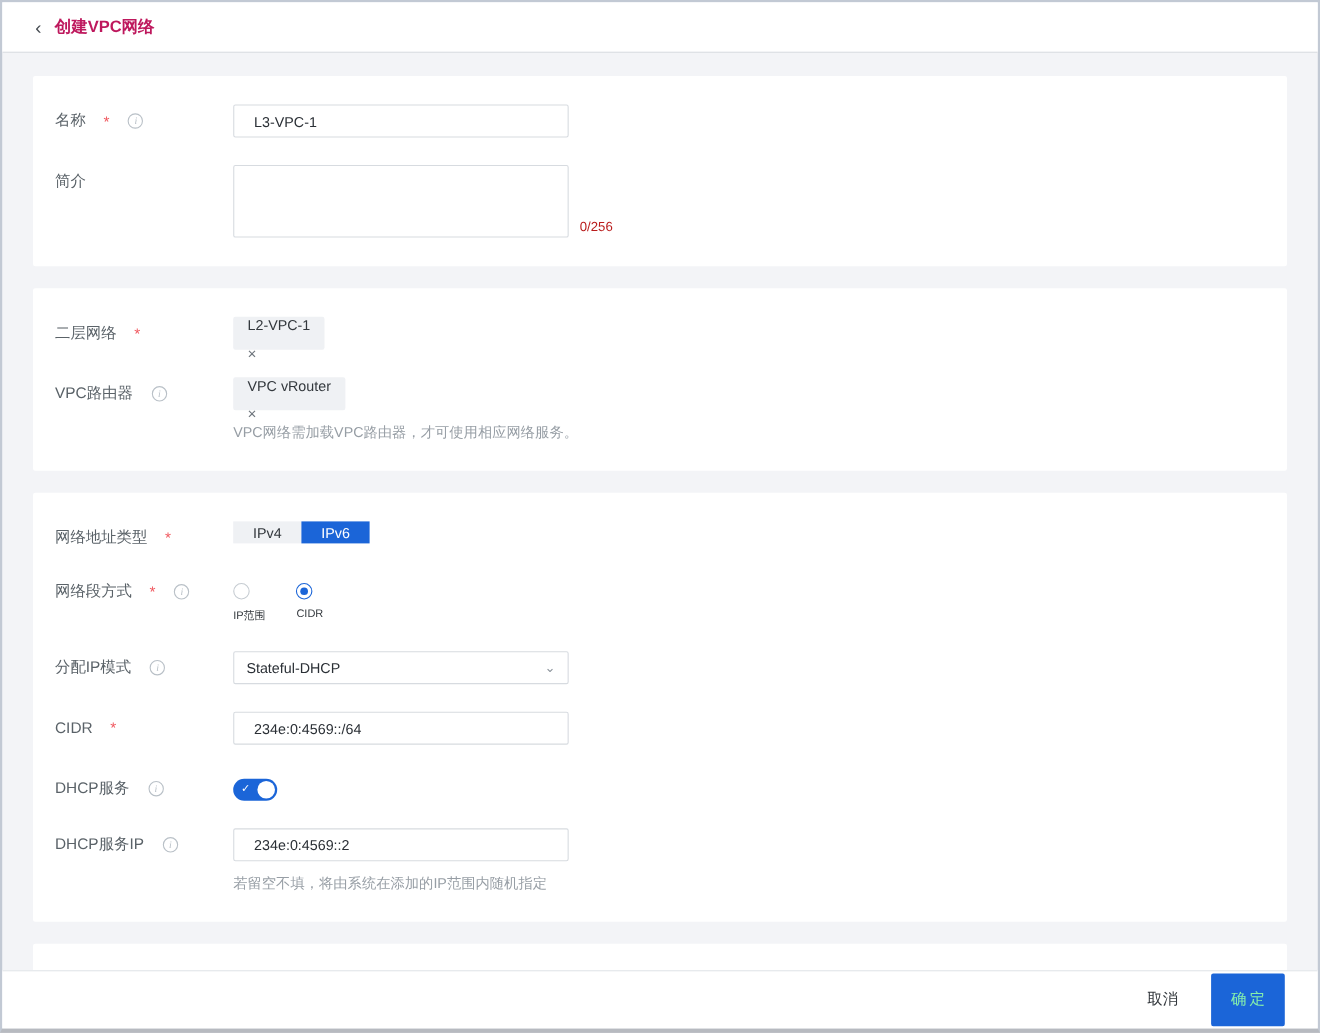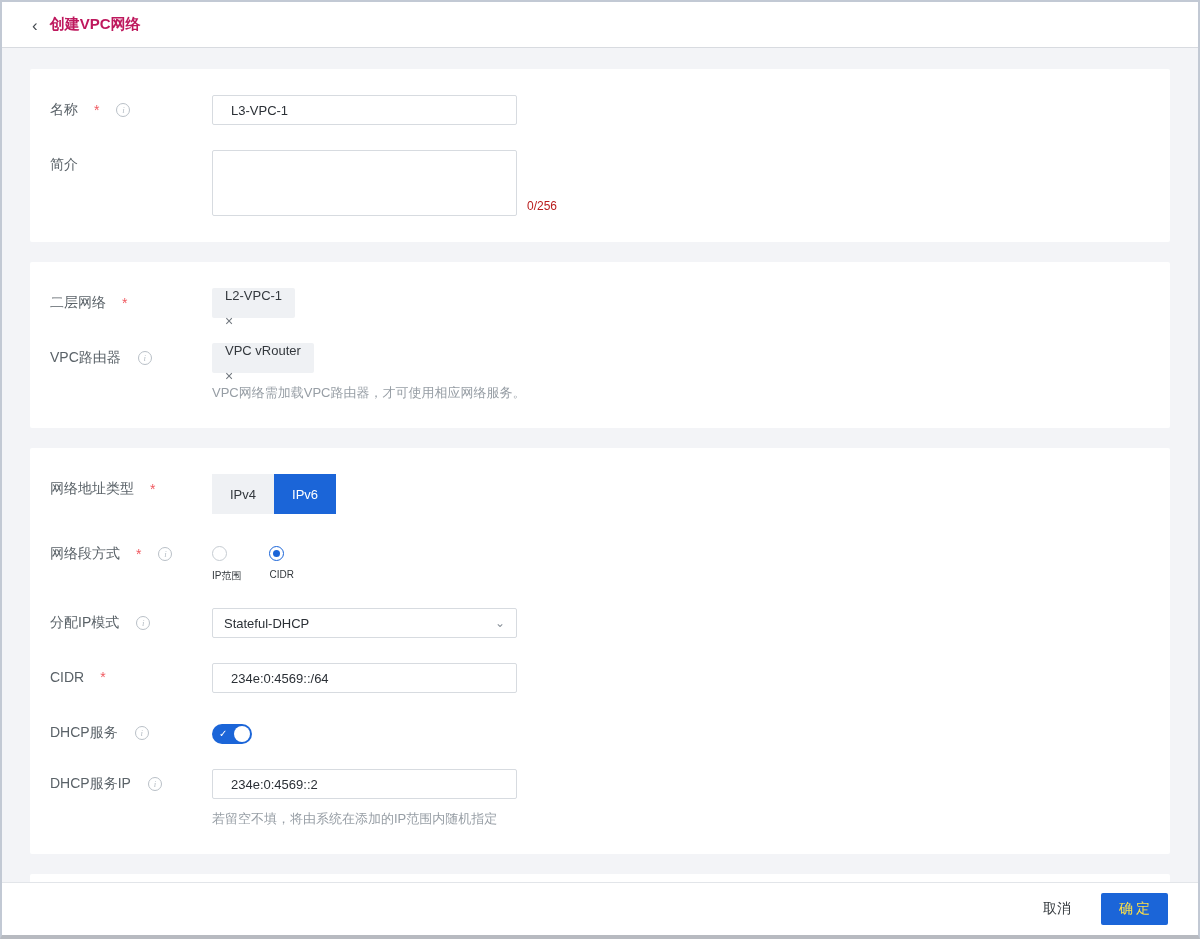--- a/index.html
+++ b/index.html
@@ -67,21 +67,21 @@
     background:#eff1f4; border-radius:2px;
     height:30px; padding:0 13px;
     font-size:13px; color:#33383d; width:max-content;flex-direction:column;
   }
   .tag-close { color:#70777e; font-size:14px; cursor:pointer; line-height:1; }
 
   .help { margin-top:11px; font-size:13px; color:#979ea5; }
 
   .segmented { display:flex; }
   .seg-btn {
-    min-width:58px; height:40px; padding:0 18px;
+    min-width:58px; height:20px; padding:0 18px;
     display:flex; align-items:center; justify-content:center;
     font-size:13px; cursor:pointer; user-select:none;
   }
   .seg-btn.inactive { background:#eff1f4; color:#33383d; }
   .seg-btn.active { background:#1b65d8; color:#fff; }
 
   .radio-group { display:flex; gap:28px; padding-top:7px; }
   .radio { display:flex; gap:8px; font-size:10px; color:#33383d; cursor:pointer;flex-direction:column; }
   .radio-dot {
     width:15px; height:15px; border-radius:50%;
@@ -118,21 +118,21 @@
     background:#fff; border-top:1px solid #e2e5e9;
     display:flex; align-items:center; justify-content:flex-end;
     gap:30px; padding:0 30px;
   }
   .cancel-btn {
     background:none; border:none; font-size:14px; color:#33383d;
     cursor:pointer; font-family:inherit;
   }
   .confirm-btn {
     background:#1b65d8; border:none; border-radius:2px;
-    color:#fde047; font-size:14px; height:32px; padding:0 15px;
+    color:#86efac; font-size:14px; height:48px; padding:0 15px;
     letter-spacing:3px; text-indent:3px; cursor:pointer; font-family:inherit;
   }
 </style>
 </head>
 <body>
 
 <div class="window">
 
   <div class="header">
     <span class="back">‹</span>

